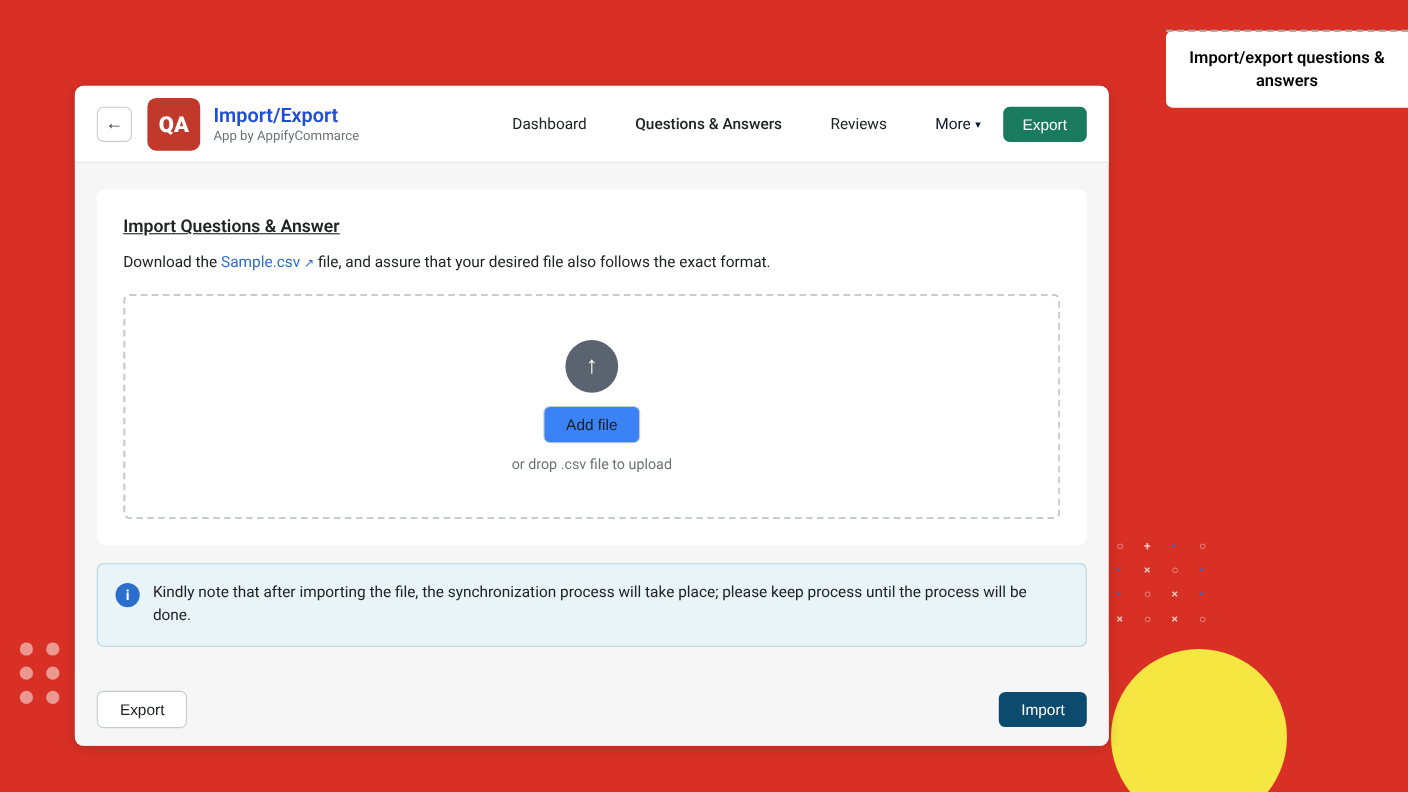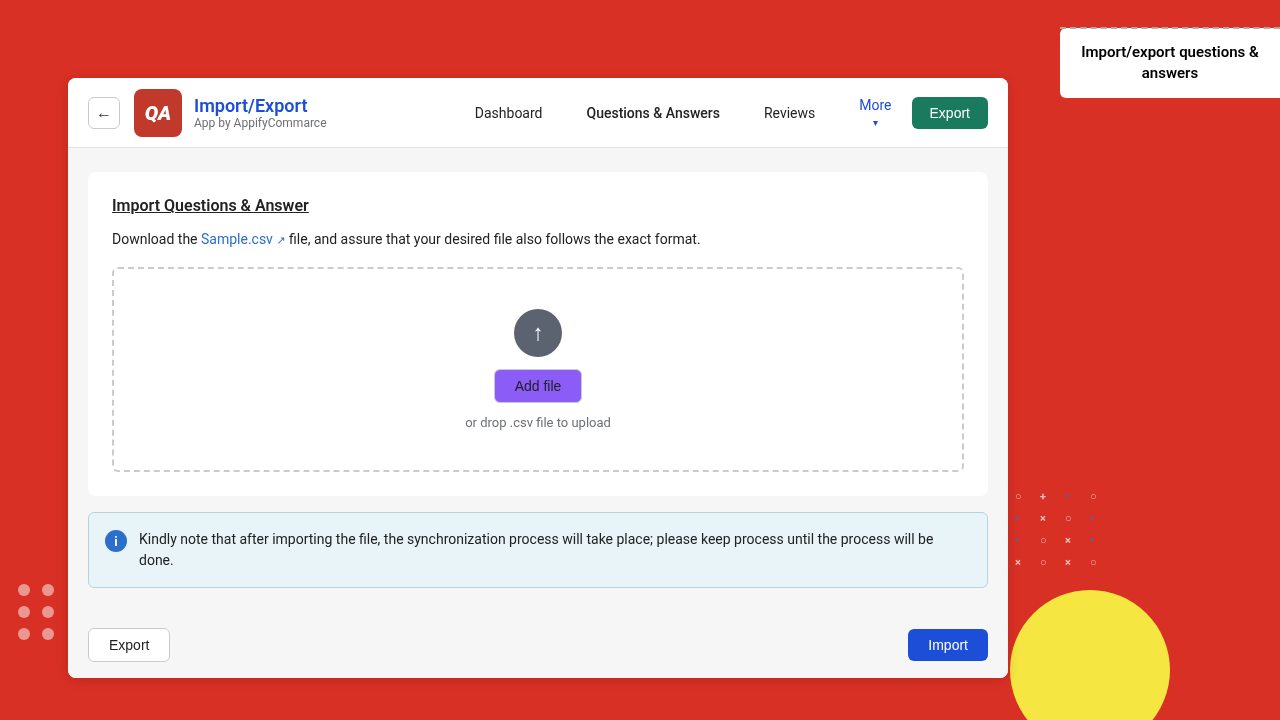--- a/index.html
+++ b/index.html
@@ -105,21 +105,20 @@
       display: flex;
       align-items: center;
       justify-content: center;
       margin-right: 12px;
       flex-shrink: 0;
     }
     .app-logo-inner {
       font-size: 20px;
       font-weight: 900;
       color: white;
-      font-style: italic;
     }
     .app-title-group {
       flex: 1;
     }
     .app-title {
       font-size: 18px;
       font-weight: 600;
       color: #1d4ed8;
     }
     .app-subtitle {
@@ -141,22 +140,21 @@
     .nav-link.active {
       color: #202223;
       font-weight: 500;
     }
     .nav-more {
       display: flex;
       align-items: center;
       gap: 4px;
       cursor: pointer;
       font-size: 14px;
-      color: #1d4ed8;
-      flex-direction: column;
+      color: #0f172a;
     }
     .chevron-down {
       font-size: 10px;
     }
     .export-btn-header {
       background: #1a7a5e;
       color: white;
       border: none;
       border-radius: 6px;
       padding: 8px 18px;
@@ -218,21 +216,21 @@
       display: flex;
       align-items: center;
       justify-content: center;
     }
     .upload-arrow {
       color: white;
       font-size: 22px;
       line-height: 1;
     }
     .add-file-btn {
-      background: #8b5cf6;
+      background: #3b82f6;
       border: 1px solid #c9cccf;
       border-radius: 6px;
       padding: 8px 20px;
       font-size: 14px;
       cursor: pointer;
       color: #202223;
     }
     .drop-hint {
       font-size: 13px;
       color: #6d7175;
@@ -279,21 +277,21 @@
     .export-btn-footer {
       background: white;
       border: 1px solid #c9cccf;
       border-radius: 6px;
       padding: 8px 20px;
       font-size: 14px;
       cursor: pointer;
       color: #202223;
     }
     .import-btn-footer {
-      background: #1d4ed8;
+      background: #0c4a6e;
       color: white;
       border: none;
       border-radius: 6px;
       padding: 8px 20px;
       font-size: 14px;
       font-weight: 500;
       cursor: pointer;
     }
 
     

